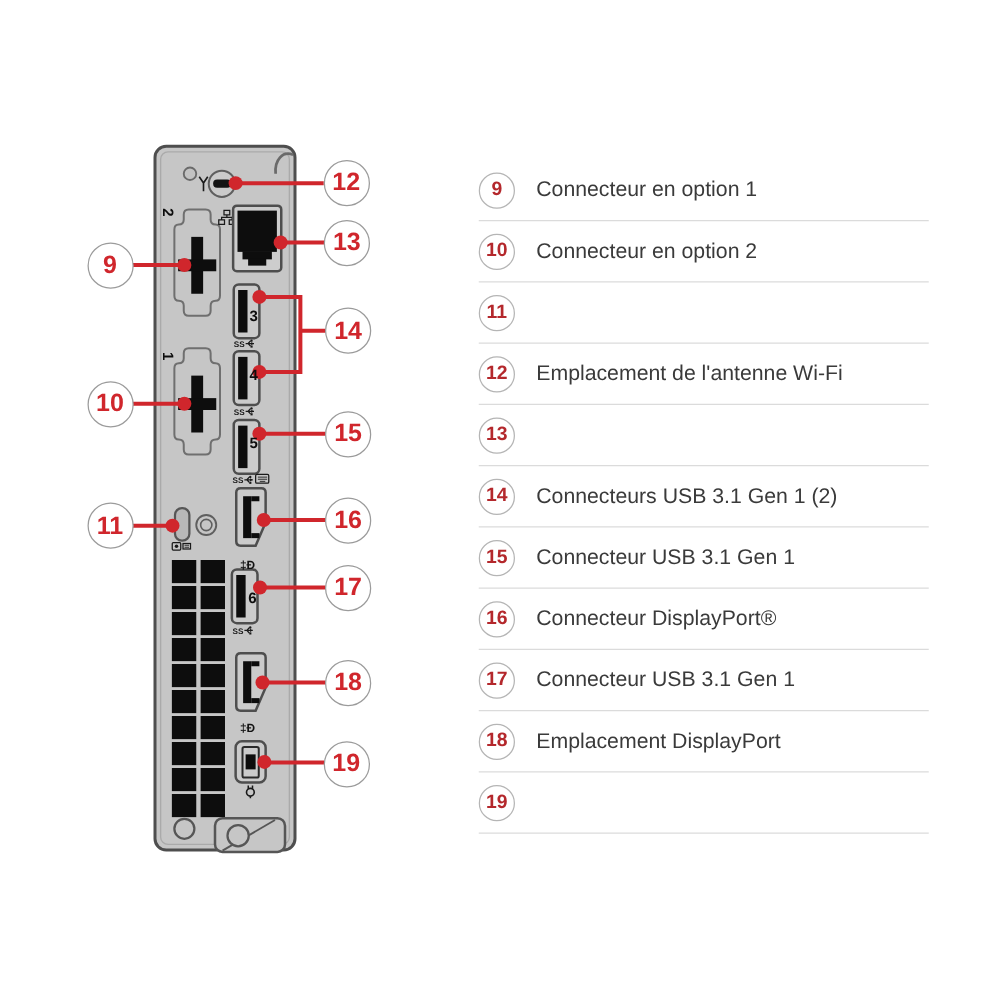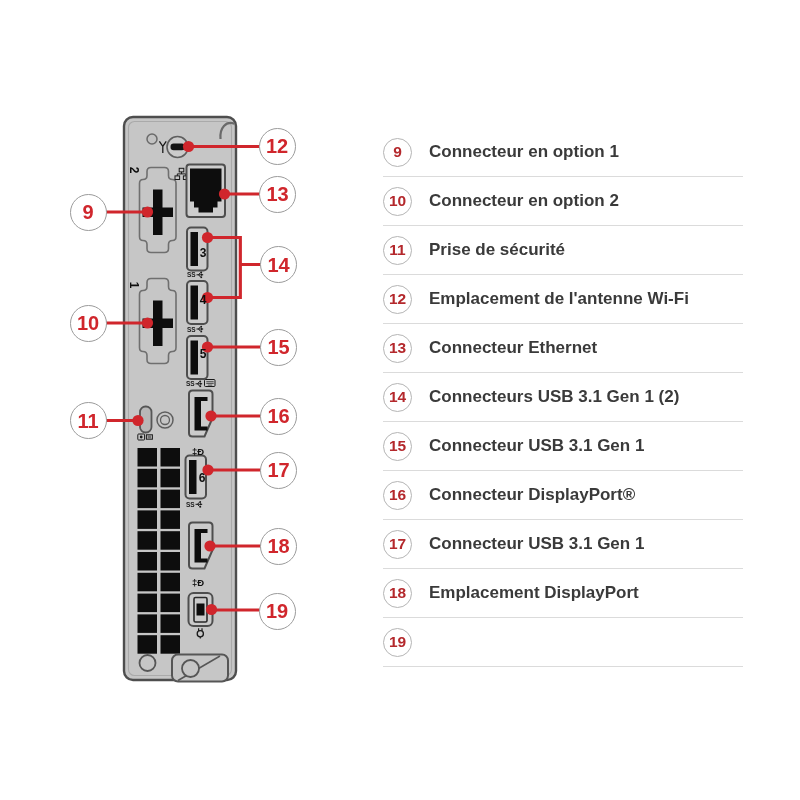--- a/index.html
+++ b/index.html
@@ -13,21 +13,21 @@
   
   .pnum{position:absolute;font-weight:bold;font-size:12px;color:#0d0d0d;width:14px;height:14px;
         text-align:center;line-height:14px;}
   .rot{transform:rotate(90deg);}
   
   .legend{position:absolute;left:383px;top:128px;width:360px;}
   .lrow{height:49px;display:flex;align-items:center;border-bottom:1px solid #dbdbdb;box-sizing:border-box;}
   .lnum{width:29px;height:29px;box-sizing:border-box;border:1.4px solid #b5b5b5;border-radius:50%;
         color:#b4282c;font-weight:bold;font-size:15.5px;display:flex;align-items:center;
         justify-content:center;flex:0 0 auto;line-height:1;}
-  .llabel{margin-left:17px;font-weight:bold;font-size:17px;color:#3a3a3a;white-space:nowrap;}
+  .llabel{margin-left:17px;font-weight:normal;font-size:17px;color:#3a3a3a;white-space:nowrap;}
 </style>
 </head>
 <body>
 
 <div class="stage">
 
   <svg width="800" height="800" viewBox="0 0 800 800">
     <defs>
       <g id="ss-usb">
         <text x="0" y="2.6" font-size="6.5" font-weight="bold" fill="#1a1a1a" font-family="Liberation Sans, sans-serif">SS</text>
@@ -227,29 +227,27 @@
     <div class="lrow">
       <div class="lnum">9</div>
       <div class="llabel">Connecteur en option 1</div>
     </div>
     <div class="lrow">
       <div class="lnum">10</div>
       <div class="llabel">Connecteur en option 2</div>
     </div>
     <div class="lrow">
       <div class="lnum">11</div>
-      <div class="llabel">Prise de sécurité</div>
     </div>
     <div class="lrow">
       <div class="lnum">12</div>
       <div class="llabel">Emplacement de l'antenne Wi-Fi</div>
     </div>
     <div class="lrow">
       <div class="lnum">13</div>
-      <div class="llabel">Connecteur Ethernet</div>
     </div>
     <div class="lrow">
       <div class="lnum">14</div>
       <div class="llabel">Connecteurs USB 3.1 Gen 1 (2)</div>
     </div>
     <div class="lrow">
       <div class="lnum">15</div>
       <div class="llabel">Connecteur USB 3.1 Gen 1</div>
     </div>
     <div class="lrow">

